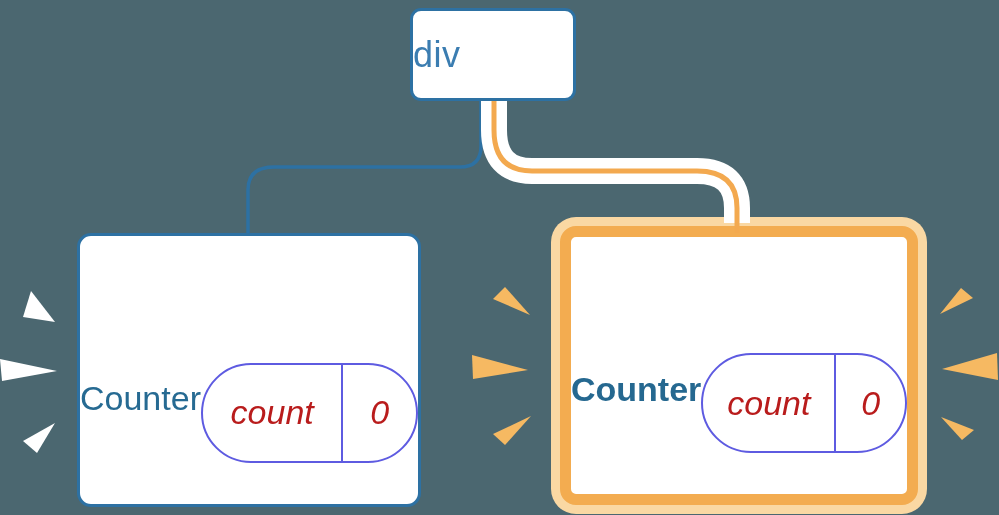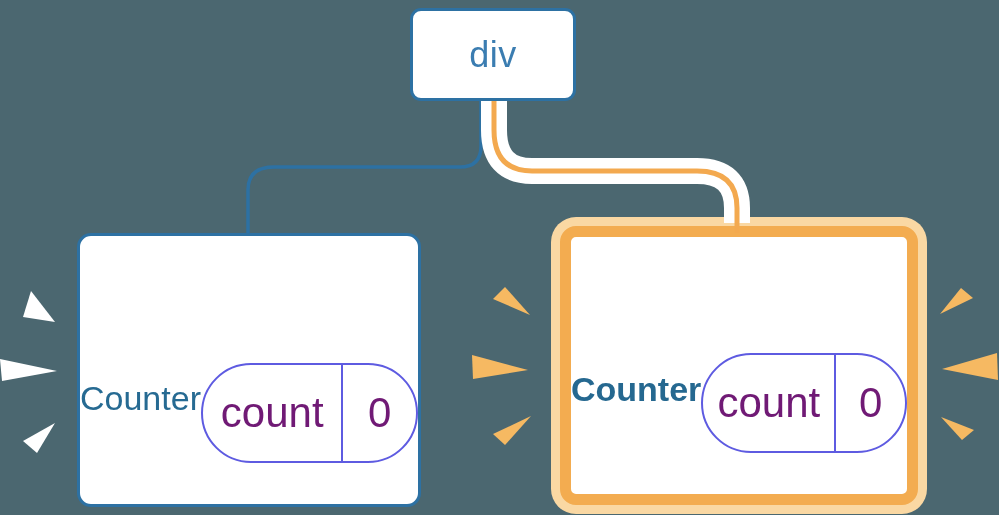--- a/index.html
+++ b/index.html
@@ -8,21 +8,21 @@
     position:relative;width:999px;height:515px;overflow:hidden;
     background:#4B6770;
   }
   svg.overlay{position:absolute;left:0;top:0;z-index:2;}
   .node{
     position:absolute;background:#ffffff;box-sizing:border-box;
   }
   .node--div{
     left:410px;top:8px;width:166px;height:93px;
     border:3px solid #2D71A3;border-radius:11px;z-index:3;
-    display:flex;align-items:center;justify-content:center;
+    display:flex;align-items:center;
   }
   .node--div .div-label{
     color:#3B7DB1;font-size:36px;font-weight:500;letter-spacing:.5px;
   }
   .node--counter{
     display:flex;flex-direction:row;align-items:center;
   }
   .node--counter.left{
     left:77px;top:233px;width:344px;height:274px;
     border:3.5px solid #2D71A3;border-radius:14px;z-index:3;
@@ -39,21 +39,21 @@
   }
   .node--counter.right .counter-title{font-weight:700;color:#256890;}
   .state-pill{
     box-sizing:border-box;width:270px;height:100px;margin-top:30px;
     border:2.5px solid #5E5BE1;border-radius:50px;
     display:flex;overflow:hidden;background:#fff;
   }
   .node--counter.right .state-pill{width:265px;margin-top:29px;}
   .state-cell{
     display:flex;align-items:center;justify-content:center;
-    color:#701a75;font-size:42px;
+    color:#b91c1c;font-size:34px;font-style:italic;
   }
   .state-cell.key{flex:0 0 65%;}
   .state-cell.value{flex:1 1 auto;border-left:2.5px solid #5E5BE1;}
 </style>
 </head>
 <body>
 
 <div class="canvas">
 
   <svg class="overlay" width="999" height="515" viewBox="0 0 999 515">

